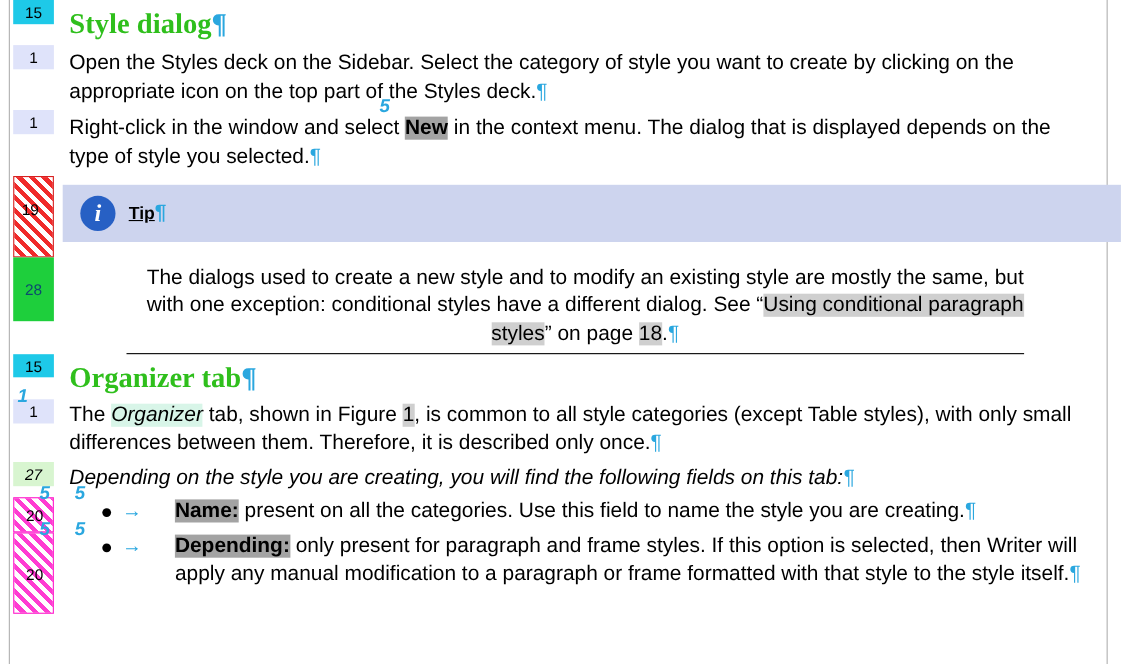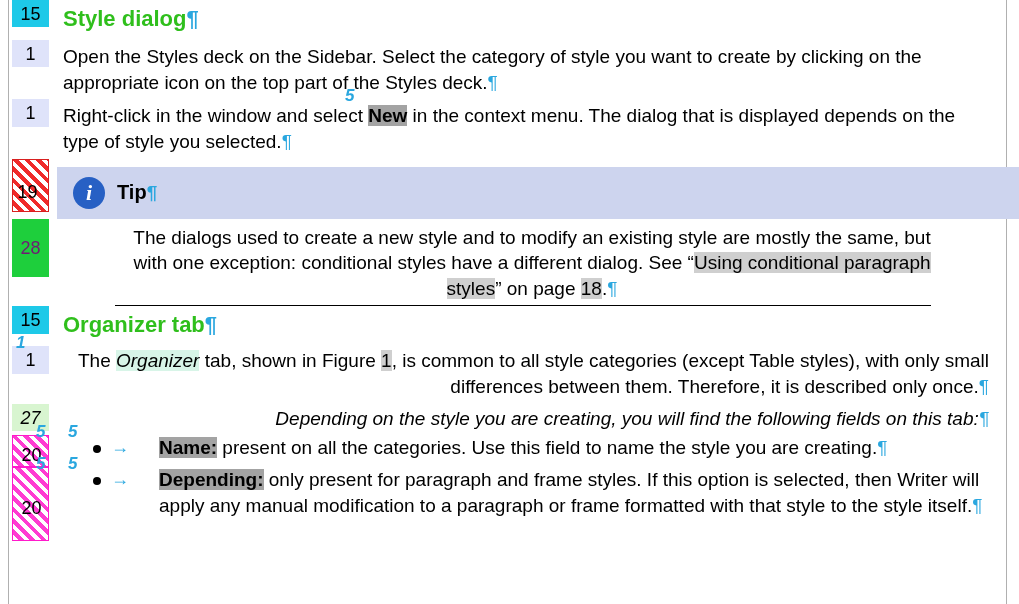--- a/index.html
+++ b/index.html
@@ -15,28 +15,28 @@
     position: relative;
   }
   .gutter-inner {
     width: 37px;
     margin-left: 12px;
   }
   .badge {
     width: 37px;
     box-sizing: border-box;
     text-align: center;
-    font-size: 18px;
+    font-size: 14px;
     font-weight: 400;
     padding: 2px 0 1px 0;
     color: #000;
   }
   .badge-cyan   { background: #1ec9e8; }
   .badge-lilac  { background: #dfe3fa; }
-  .badge-green  { background: #1ecf3c; color:#701a75; }
+  .badge-green  { background: #1ecf3c; color:#0c4a6e; }
   .badge-mint   { background: #d8f5d0; }
   .hatch-red {
     height: 100%;
     background: repeating-linear-gradient(45deg,
       #fff 0 4px, #f02a2a 4px 8px);
     border: 1px solid #d82020;
   }
   .hatch-pink {
     height: 100%;
     background: repeating-linear-gradient(45deg,
@@ -48,29 +48,29 @@
     top: 0; bottom: 0;
     width: 1px;
     background: #b0b0b0;
   }
   .sep-left  { left: 8px; }
   .sep-right { right: 12px; }
 
   .heading {
     color: #2fbf1c;
     font-weight: 700;
-    font-size: 22px;
+    font-size: 26px;
     padding: 4px 0 2px 6px;
+    font-family: Liberation Serif, serif;
   }
   .para {
     padding: 4px 0 4px 6px;
   }
   .para2 {
     padding: 2px 0 4px 6px;
-    text-align: right;
   }
 
   .pilcrow {
     color: #2aa7df;
     font-weight: 400;
   }
   .pilcrow-bold { font-weight: 700; }
 
   .hl-yellow {
     background: #a3a3a3;
@@ -111,21 +111,22 @@
     justify-content: center;
     color: #fff;
     font-style: italic;
     font-family: Georgia, serif;
     font-size: 22px;
     font-weight: 700;
     flex-shrink: 0;
   }
   .tip-label {
     font-weight: 700;
-    font-size: 20px;
+    font-size: 16px;
+    text-decoration: underline;
   }
   .tip-body {
     margin: 6px 0 4px 58px;
     padding-right: 40px;
     text-align: center;
   }
   .tip-underline {
     border-bottom: 1.5px solid #000;
     margin: 2px 58px 0 58px;
   }
@@ -195,21 +196,21 @@
   <div class="body-col">
     <span class="annot" style="left:345px; top:-14px;">5</span>
     <div class="para">
       <span>Right-click in the window and select </span><span class="hl-yellow">New</span><span> in the context menu. The dialog that is displayed depends on the type of style you selected.</span><span class="pilcrow">¶</span>
     </div>
   </div>
 </div>
 
 <div class="row" style="min-height:56px;">
   <div class="gutter-col">
-    <div class="gutter-inner" style="height:53px;">
+    <div class="gutter-inner" style="height:74px;">
       <div class="hatch-red" style="height:100%; position:relative;">
         <div class="badge" style="position:absolute; left:-4px; top:18px; background:transparent;">19</div>
       </div>
     </div>
   </div>
   <div class="body-col" style="padding-right:0;">
     <div style="height:8px;"></div>
     <div class="tip-box">
       <div class="info-icon">i</div>
       <div>

